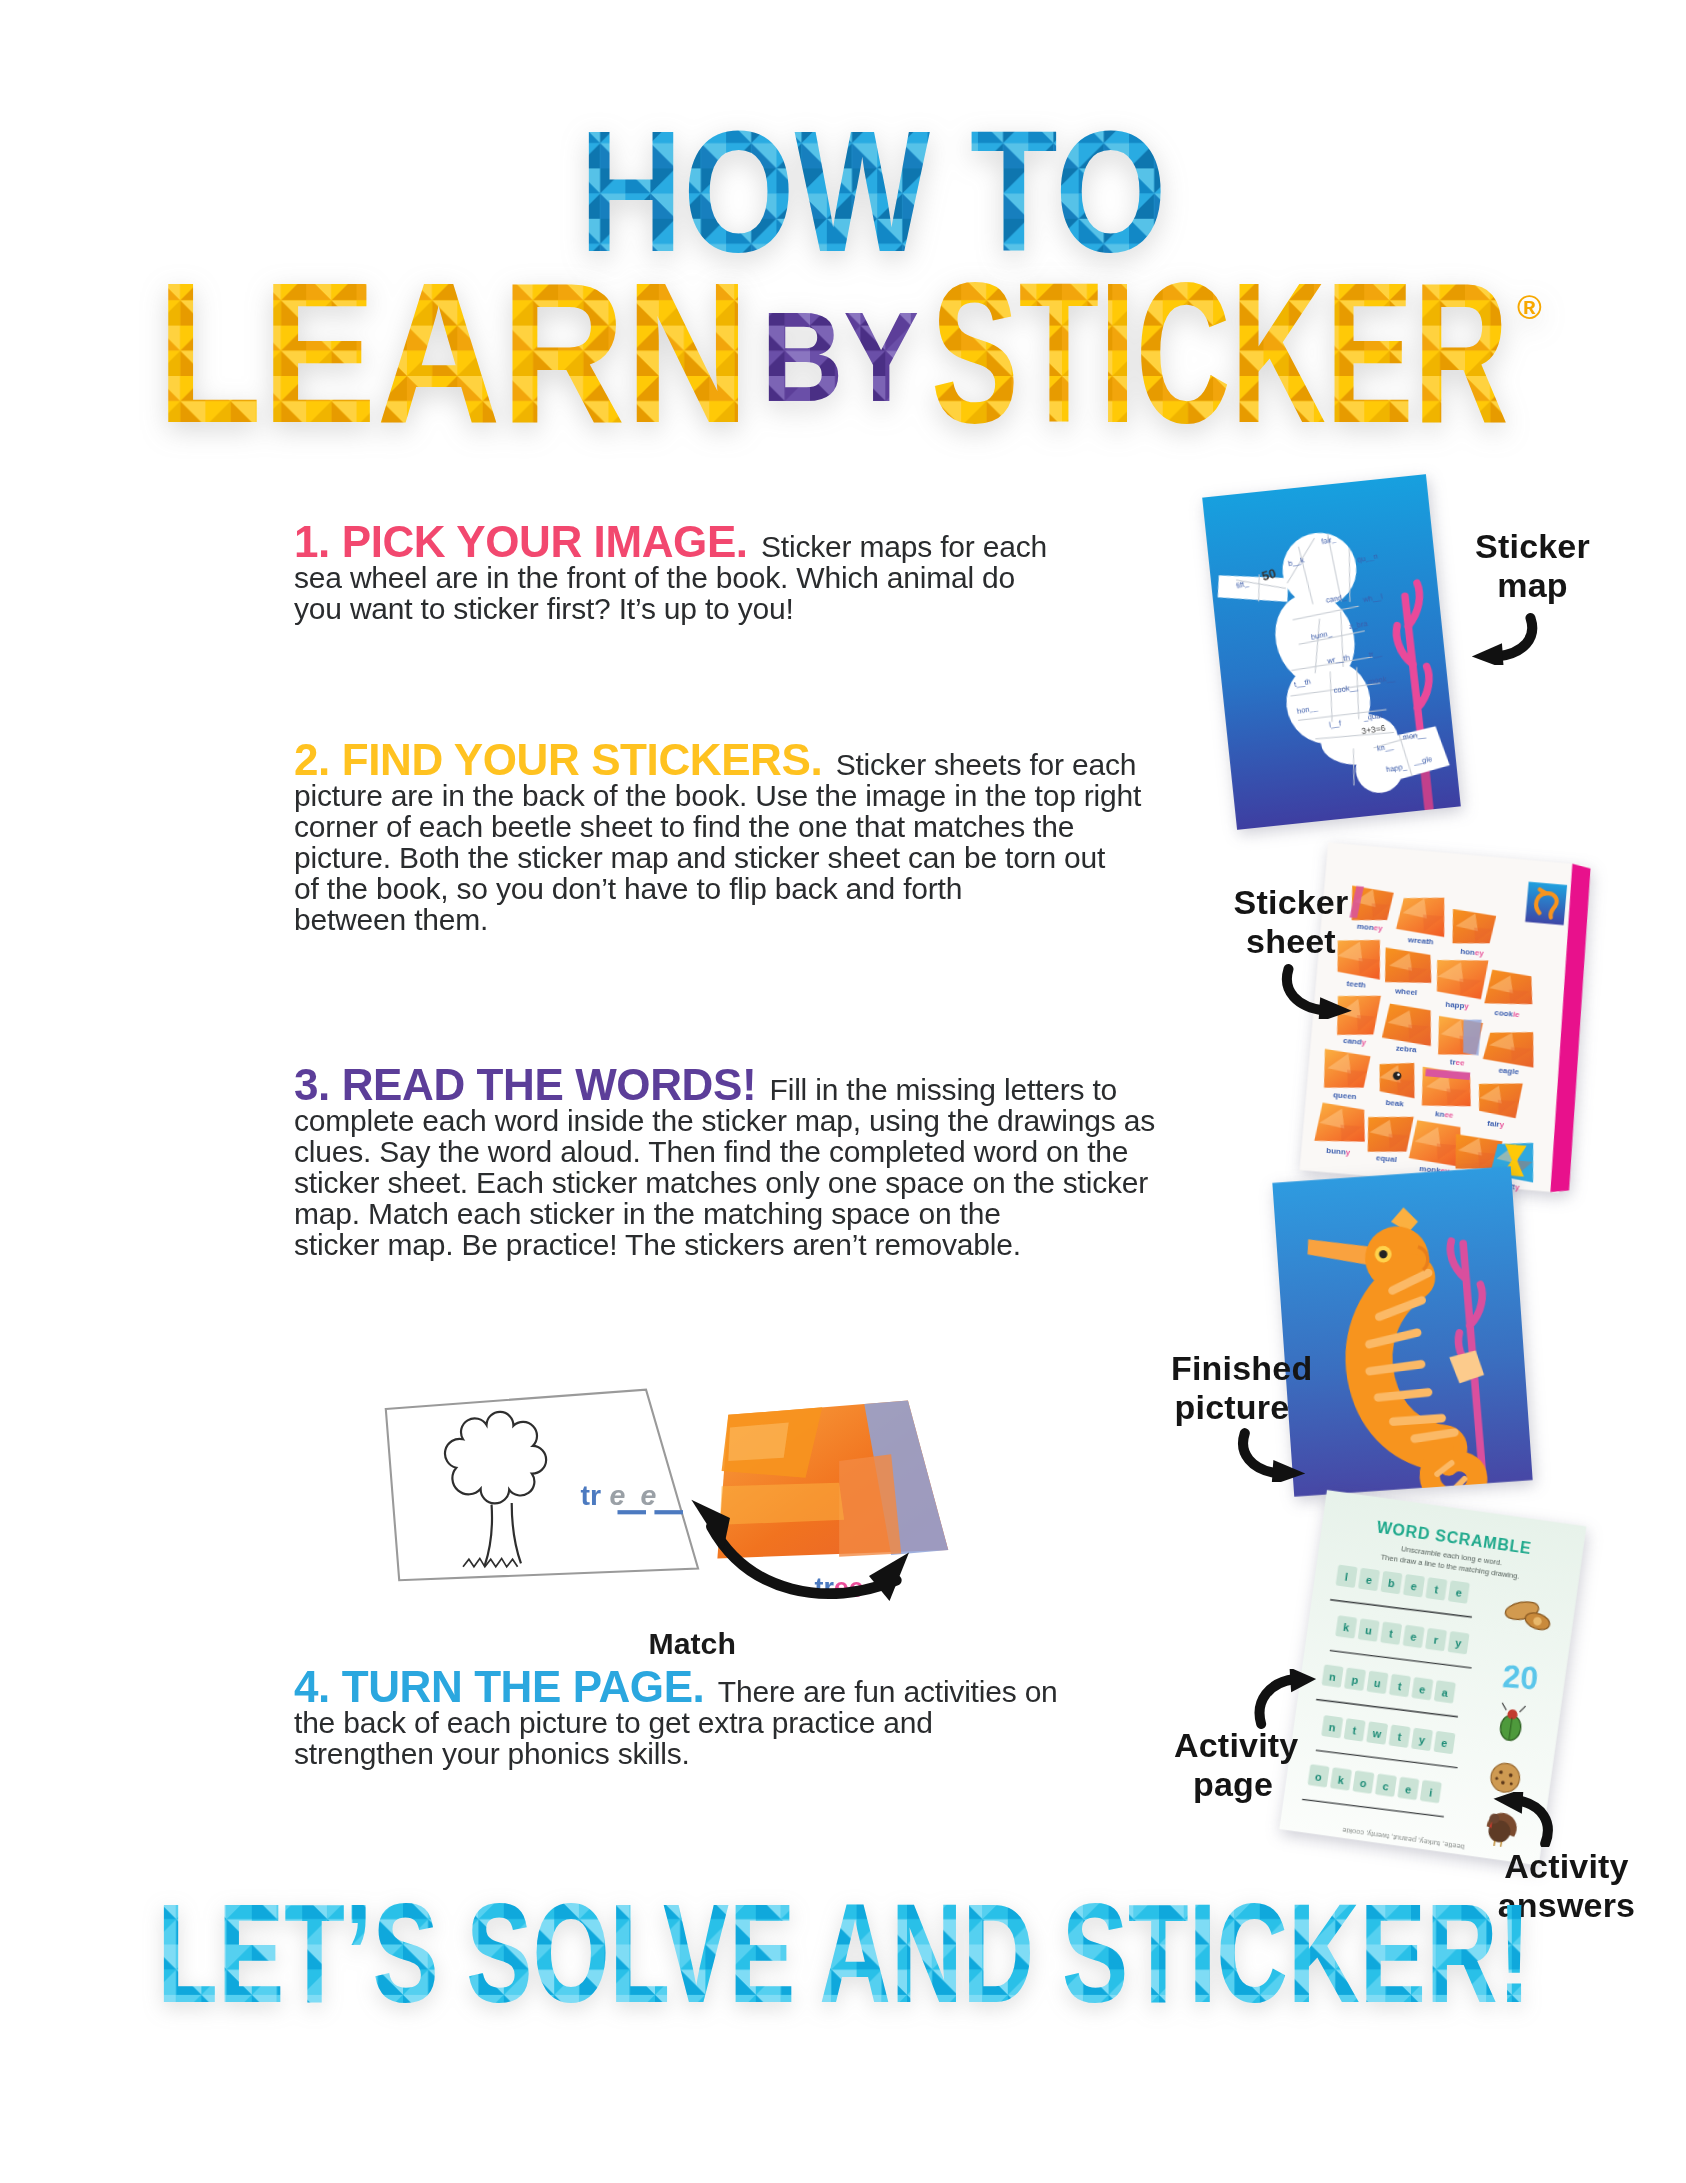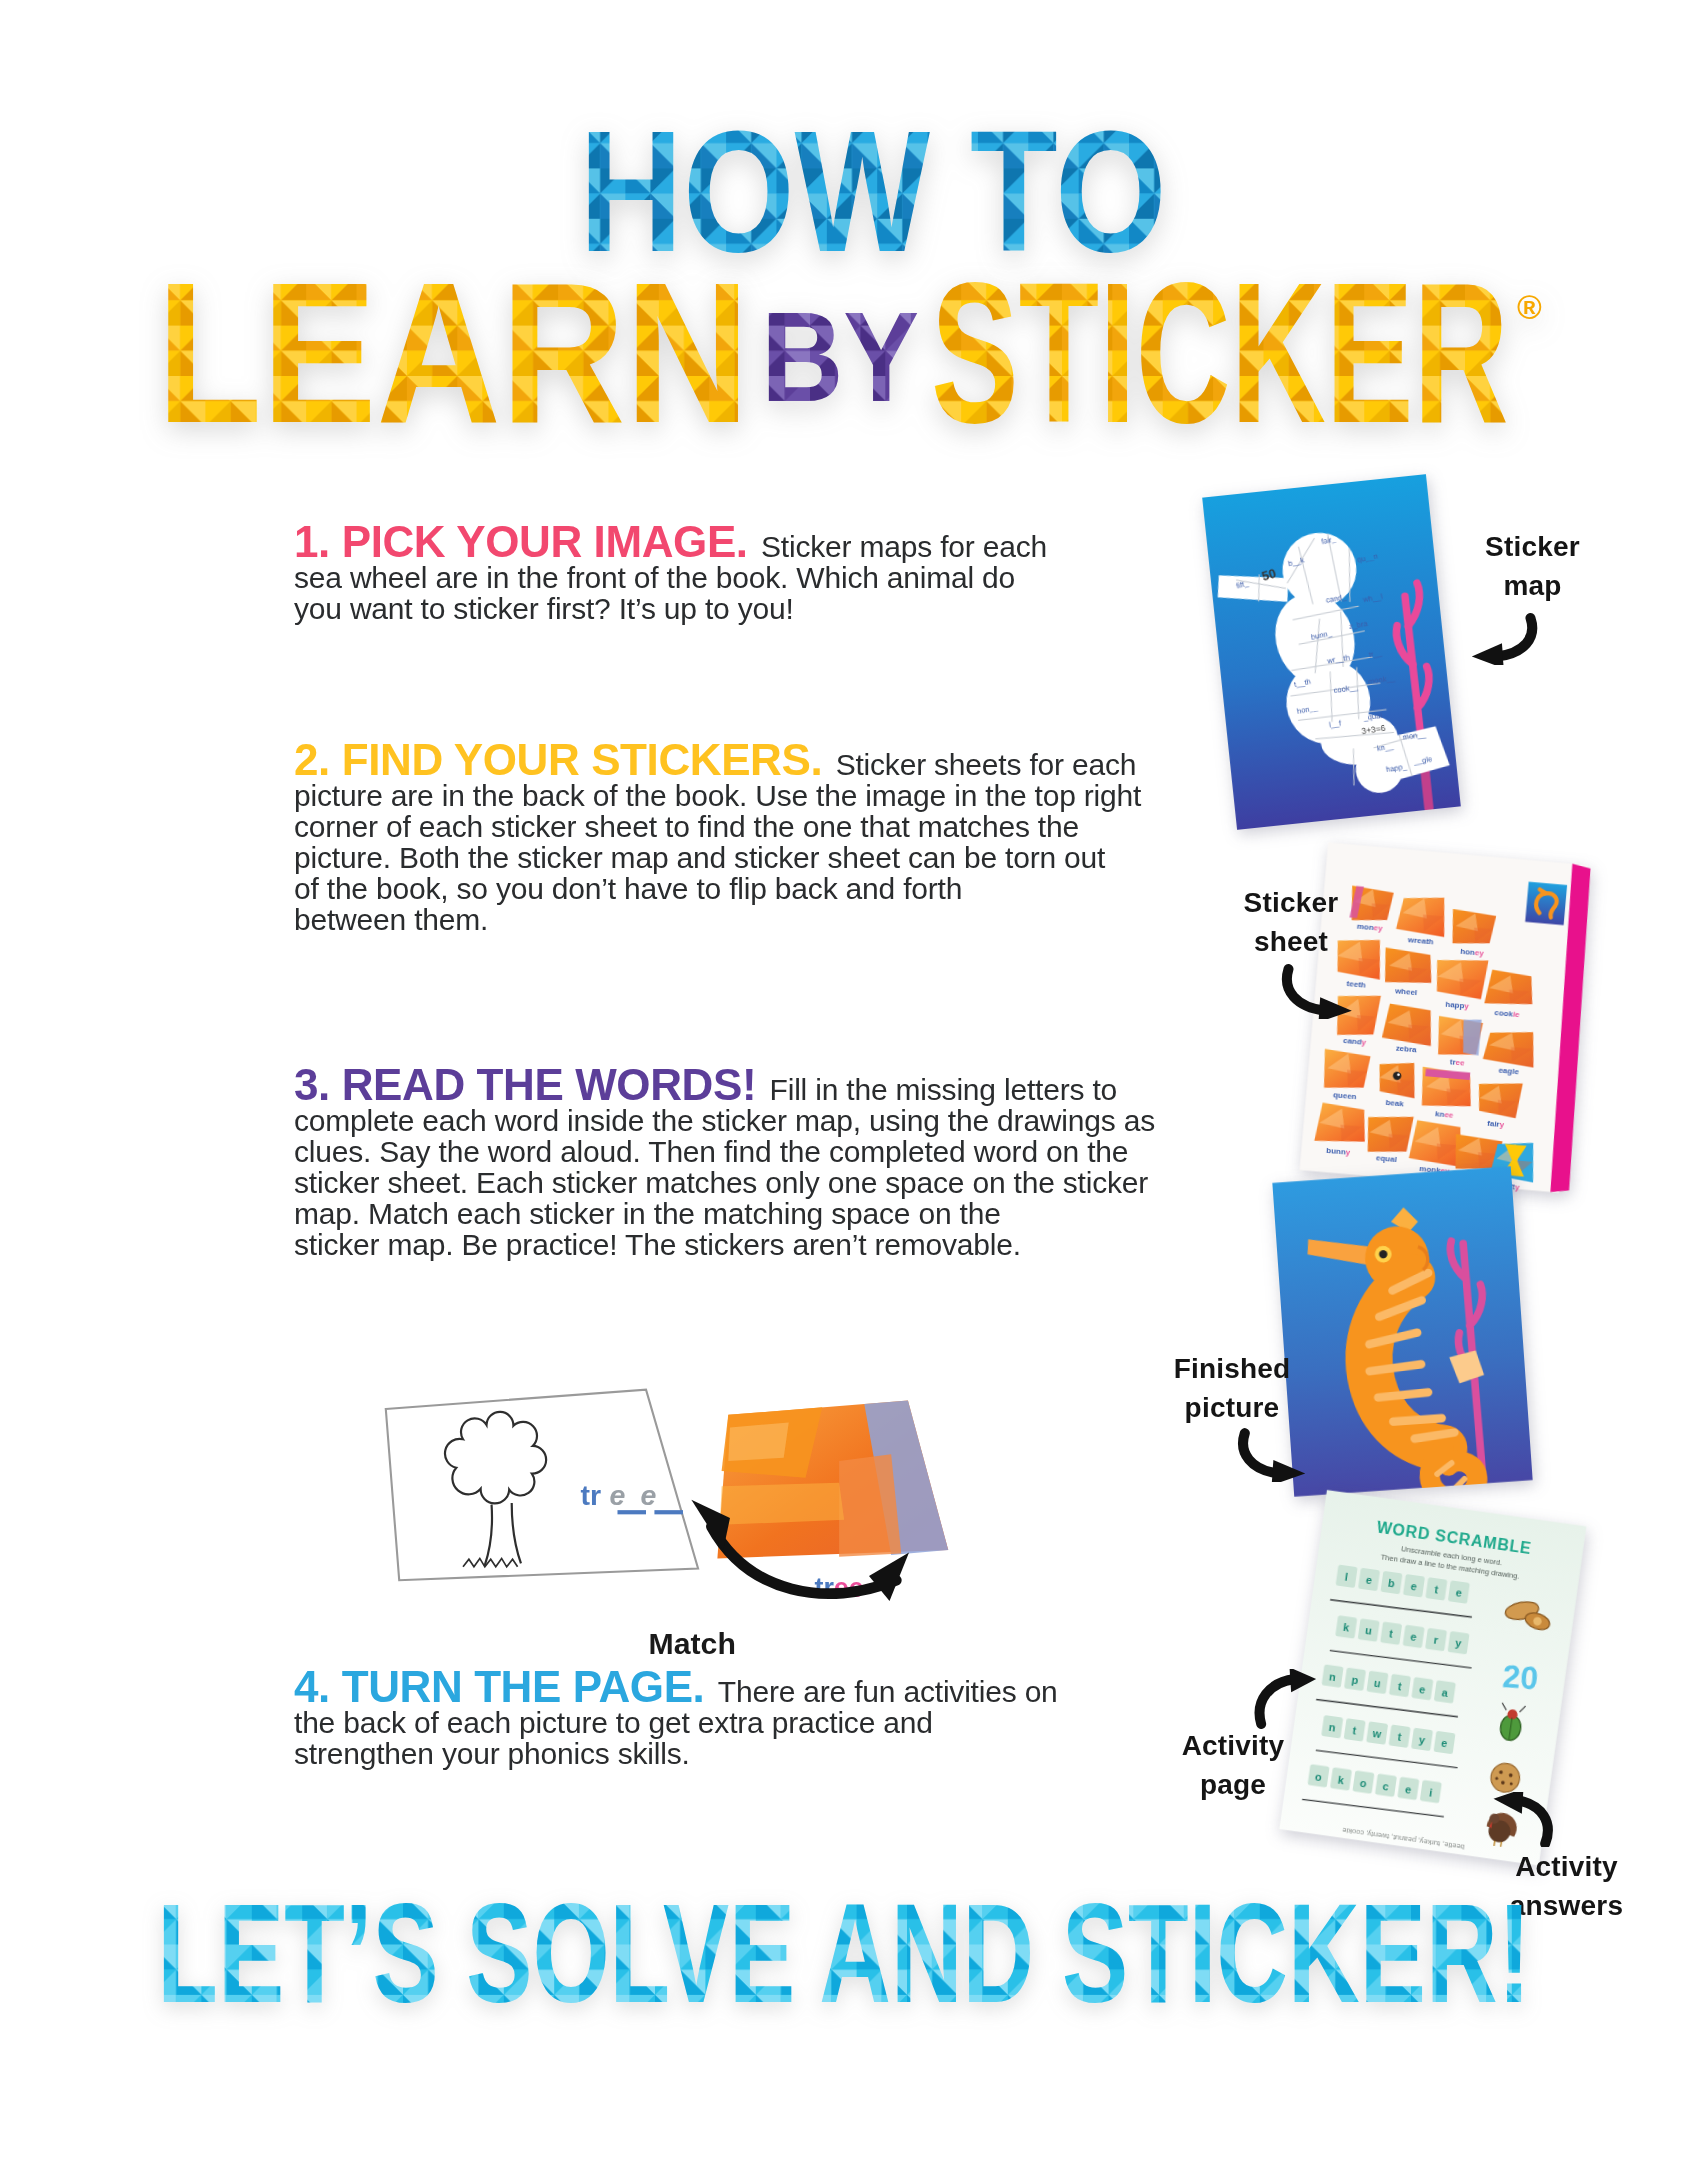--- a/index.html
+++ b/index.html
@@ -6,21 +6,21 @@
   .page{position:relative;width:1686px;height:2183px;background:#ffffff;margin:0 auto;overflow:hidden;
         font-family:"Liberation Sans",sans-serif;}
   svg{display:block;}
   svg text{font-family:"Liberation Sans",sans-serif;}
   .abs{position:absolute;}
   .titleshadow{filter:drop-shadow(0 8.4px 13.4px rgba(110,110,110,.28));}
   .tagshadow{filter:drop-shadow(0 6.7px 10px rgba(120,120,120,.25));}
   .step{position:absolute;left:294px;margin:0;font-size:30px;line-height:31px;color:#2a2c2e;
         letter-spacing:-0.2px;width:1058px;}
   .step-h{font-size:44px;font-weight:bold;letter-spacing:-0.4px;margin-right:13.4px;white-space:nowrap;}
-  .callout{position:absolute;font-weight:bold;font-size:28px;line-height:39px;color:#151515;
+  .callout{position:absolute;font-weight:bold;font-size:34px;line-height:39px;color:#151515;
            text-align:center;letter-spacing:0.2px;}
   .card{position:absolute;filter:drop-shadow(2.5px 5px 7.6px rgba(60,60,90,.25));}
   .rot-m6{transform:rotate(-6deg);}
   .rot-m4{transform:rotate(-4deg);}
   .rot-p5{transform:rotate(5deg);}
   .rot-p8{transform:rotate(8deg);}
   .arrow{position:absolute;}
 </style>
 </head>
 <body>
@@ -77,21 +77,21 @@
 
   <p class="step" style="top:526px;">
     <span class="step-h" style="color: rgb(242, 72, 111);">1. PICK YOUR IMAGE.</span><span>Sticker maps for each</span><br>
     <span>sea wheel are in the front of the book. Which animal do</span><br>
     <span>you want to sticker first? It’s up to you!</span>
   </p>
 
   <p class="step" style="top:744px;">
     <span class="step-h" style="color: rgb(255, 194, 32);">2. FIND YOUR STICKERS.</span><span>Sticker sheets for each</span><br>
     <span>picture are in the back of the book. Use the image in the top right</span><br>
-    <span>corner of each sticker sheet to find the one that matches the</span><br>
+    <span>corner of each beetle sheet to find the one that matches the</span><br>
     <span>picture. Both the sticker map and sticker sheet can be torn out</span><br>
     <span>of the book, so you don’t have to flip back and forth</span><br>
     <span>between them.</span>
   </p>
 
   <p class="step" style="top:1069px;">
     <span class="step-h" style="color: rgb(92, 62, 153);">3. READ THE WORDS!</span><span>Fill in the missing letters to</span><br>
     <span>complete each word inside the sticker map, using the drawings as</span><br>
     <span>clues. Say the word aloud. Then find the completed word on the</span><br>
     <span>sticker sheet. Each sticker matches only one space on the sticker</span><br>

